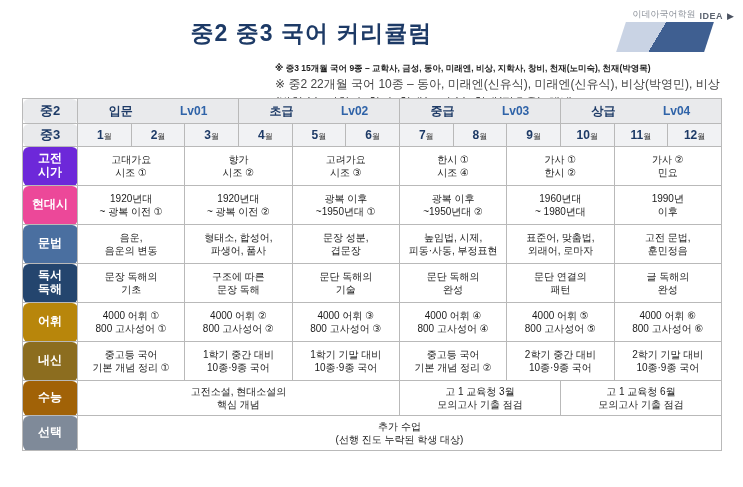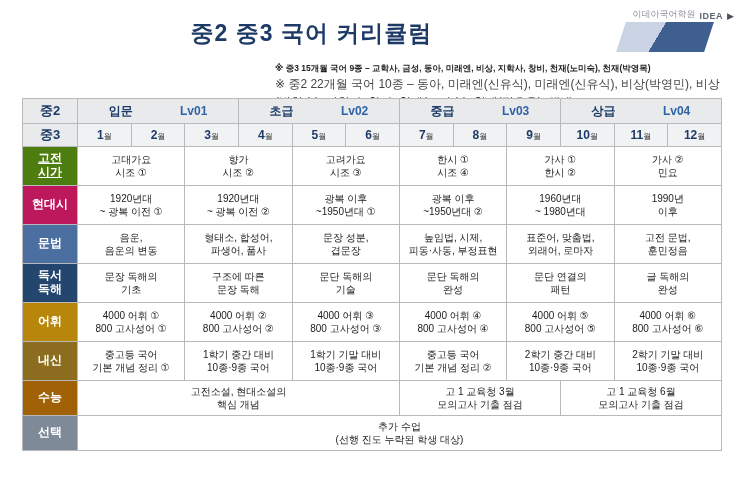--- a/index.html
+++ b/index.html
@@ -59,24 +59,25 @@
     text-align:center;
     vertical-align:middle;
     font-size:10px;
     padding:0;
   }
   
   .lbl{
     width:54px;
     color:#fff;font-weight:bold;font-size:12px;
     line-height:1.15;
+    border-radius:6px;
   }
   .lbl-grade{background:#e9eaec;color:#1d3a66;font-weight:bold;font-size:13px;}
-  .c-navy{background:#4d7c0f;text-decoration:underline;}
-  .c-blue{background:#be185d;}
+  .c-navy{background:#6d28d9;}
+  .c-blue{background:#ec4899;}
   .c-steel{background:#4a6fa0;}
   .c-dark{background:#24456e;}
   .c-gold{background:#b8860b;}
   .c-brown{background:#8c6d1f;}
   .c-lblue{background:#a16207;}
   .c-gray{background:#7f8a99;}
 
   .hdr-level{
     background:#e9eaec;color:#1d3a66;font-weight:bold;font-size:12px;height:24px;
   }

